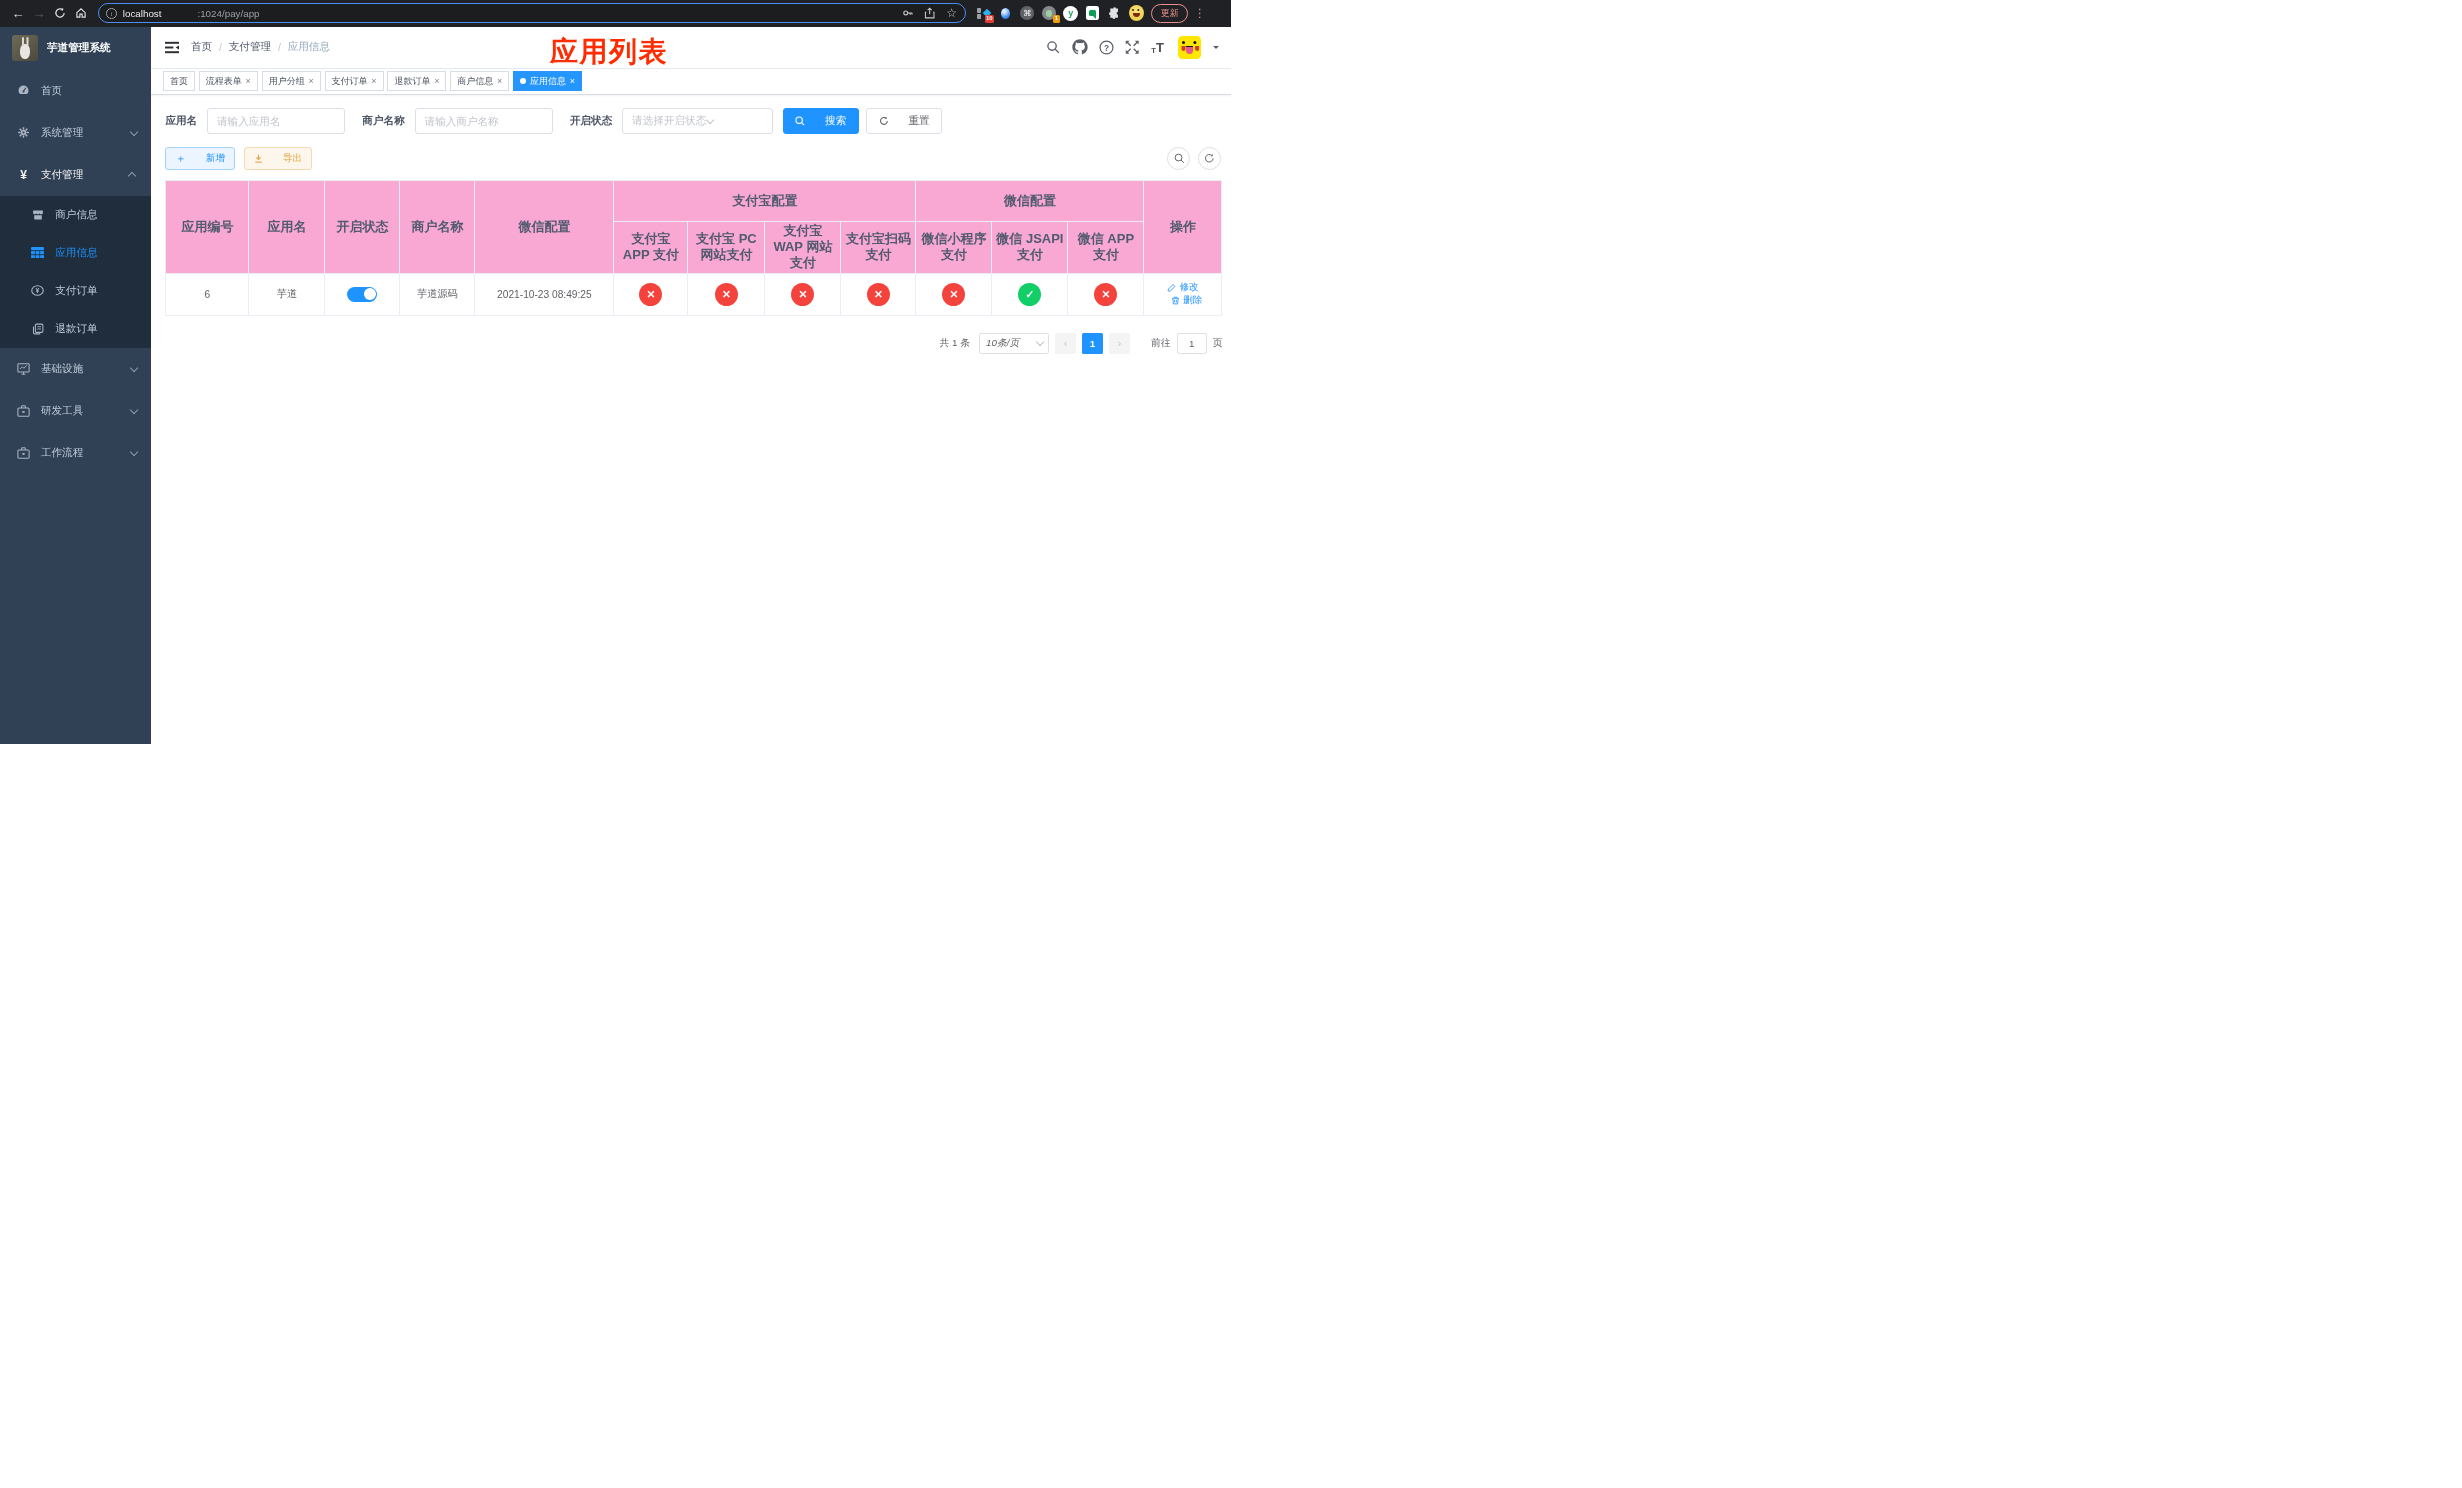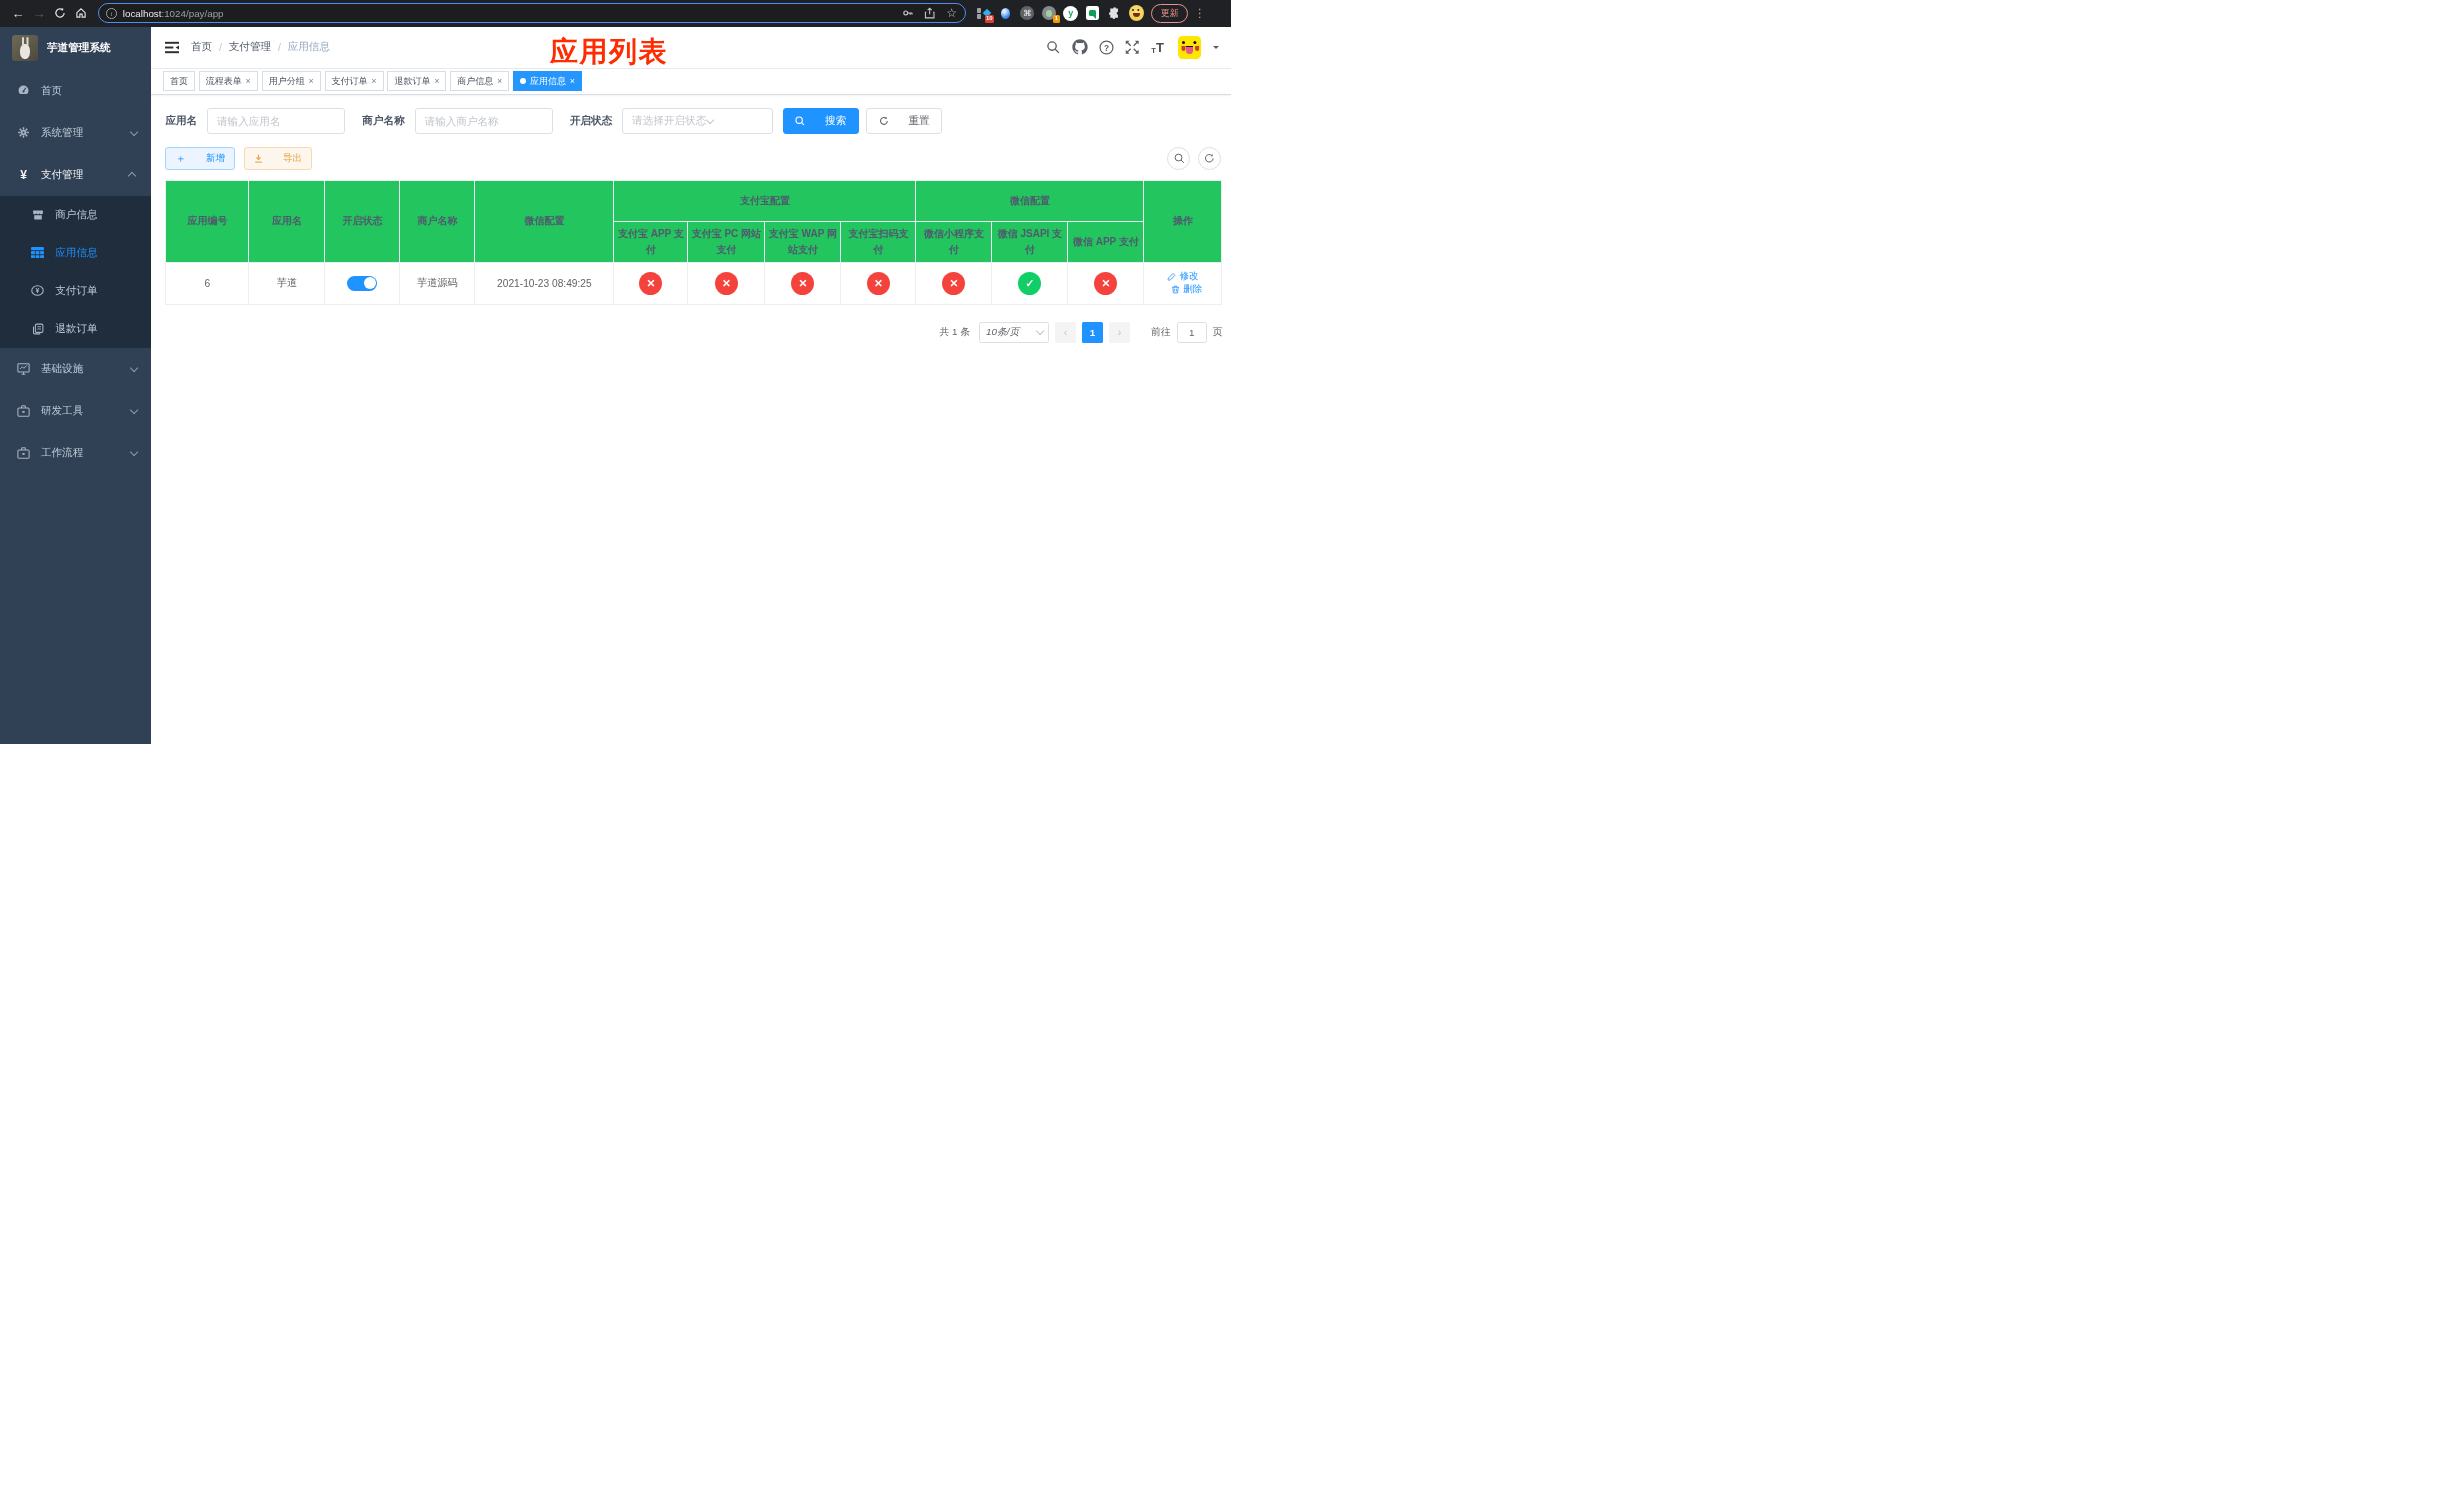--- a/index.html
+++ b/index.html
@@ -5,21 +5,21 @@
   * { box-sizing: border-box; margin: 0; padding: 0; }
   html,body { width:1231px; height:744px; overflow:hidden; font-family:"Liberation Sans",sans-serif; background:#fff; }
 
   
   .chrome { height:26.5px; background:#202124; display:flex; align-items:center; padding:0 7.6px; }
   .nav-btn { width:21px; height:21px; display:flex; align-items:center; justify-content:center; color:#dfe1e5; font-size:13px; }
   .nav-btn.disabled { color:#5c6063; }
   .omnibox { margin-left:6px; width:868px; height:19.7px; border:1.5px solid #4e8df6; background:#1c1d1e; border-radius:10.6px; display:flex; align-items:center; padding:0 7.6px; }
   .omnibox .info-i { width:10.6px; height:10.6px; border:1px solid #9aa0a6; border-radius:50%; color:#9aa0a6; font-size:6.8px; display:flex; align-items:center; justify-content:center; font-style:italic; font-family:"Liberation Serif",serif; }
   .url { margin-left:6px; font-size:9.8px; color:#e8eaed; white-space:nowrap; }
-  .url .dim { color:#9aa0a6; }
+  .url .dim { color:#9aa0a6;margin-left:36px; }
   .omni-right { margin-left:auto; display:flex; align-items:center; gap:10.6px; color:#c7cacd; }
   .ext-strip { margin-left:10.6px; display:flex; align-items:center; gap:6.8px; }
   .ext { position:relative; width:15px; height:15px; display:flex; align-items:center; justify-content:center; }
   .badge { position:absolute; bottom:-2.3px; right:-3px; font-size:6px; font-weight:bold; color:#fff; border-radius:1.5px; padding:0 1.5px; line-height:7.6px; }
   .badge.red { background:#e03c31; }
   .badge.orange { background:#f29900; color:#fff; }
   .sq { position:absolute; width:4.5px; height:4.5px; background:#9aa0a6; border-radius:0.8px; }
   .diamond { position:absolute; width:6px; height:6px; background:#28b3f5; transform:rotate(45deg); right:1.5px; top:3.8px; }
   .balloon { width:9.8px; height:11.4px; border-radius:50% 50% 50% 50%; background:radial-gradient(circle at 35% 30%, #d9ecff 15%, #4a92f2 60%, #1b54c4); }
   .gray-circle { width:14.4px; height:14.4px; border-radius:50%; background:#5f6368; color:#fff; display:flex; align-items:center; justify-content:center; font-size:8.3px; }
@@ -83,21 +83,21 @@
   .btn-primary { background:#1f93ff; color:#fff; border:0.8px solid #1f93ff; height:26px; padding:0 11.4px; font-size:10.6px; }
   .btn-plain { background:#fff; color:#606266; border:0.8px solid #dcdfe6; height:26px; padding:0 11.4px; font-size:10.6px; margin-left:7.6px; }
   .toolbar { display:flex; align-items:center; margin-top:13px; }
   .btn-add { background:#ecf5ff; border:0.8px solid #a3d3ff; color:#1f93ff; height:23px; padding:0 9px; font-size:9.5px; }
   .btn-export { background:#fdf6ec; border:0.8px solid #f5dab1; color:#e6a23c; height:23px; padding:0 9px; font-size:9.5px; margin-left:9px; }
   .tool-right { margin-left:auto; display:flex; gap:7.6px; margin-right:1.5px; }
   .circle-btn { width:23px; height:23px; border-radius:50%; border:0.8px solid #dcdfe6; background:#fff; color:#606266; display:flex; align-items:center; justify-content:center; cursor:pointer; }
 
   .tbl { border-collapse:collapse; table-layout:fixed; width:1056px; margin-top:9.8px; }
   .tbl th, .tbl td { border:0.8px solid #ebeef5; text-align:center; }
-  .tbl th { background:#22c55e; color:#515a6e; font-size:10px; font-weight:600; height:41px; padding:1.5px 3px; line-height:16px; }
+  .tbl th { background:#f9a8d4; color:#515a6e; font-size:13px; font-weight:600; height:41px; padding:1.5px 3px; line-height:16px; }
   .tbl td { height:42px; color:#606266; font-size:10.2px; padding:1.5px 3px; background:#fff; }
   .switch { width:30px; height:15px; border-radius:7.6px; background:#1f93ff; position:relative; display:inline-block; vertical-align:middle; cursor:pointer; }
   .switch::after { content:""; position:absolute; right:1.5px; top:1.5px; width:12px; height:12px; border-radius:50%; background:#fff; }
   .status { width:23px; height:23px; border-radius:50%; display:inline-flex; align-items:center; justify-content:center; color:#fff; font-size:10.6px; font-weight:bold; }
   .status.fail { background:#f4433c; }
   .status.ok { background:#12ce66; }
   .op-link { color:#1f93ff; font-size:9.5px; display:inline-flex; align-items:center; gap:3px; cursor:pointer; white-space:nowrap; }
   .op-link + .op-link { margin-left:7.6px; }
 
   .pager { display:flex; align-items:center; justify-content:flex-end; margin-top:16.7px; font-size:9.8px; color:#606266; }

